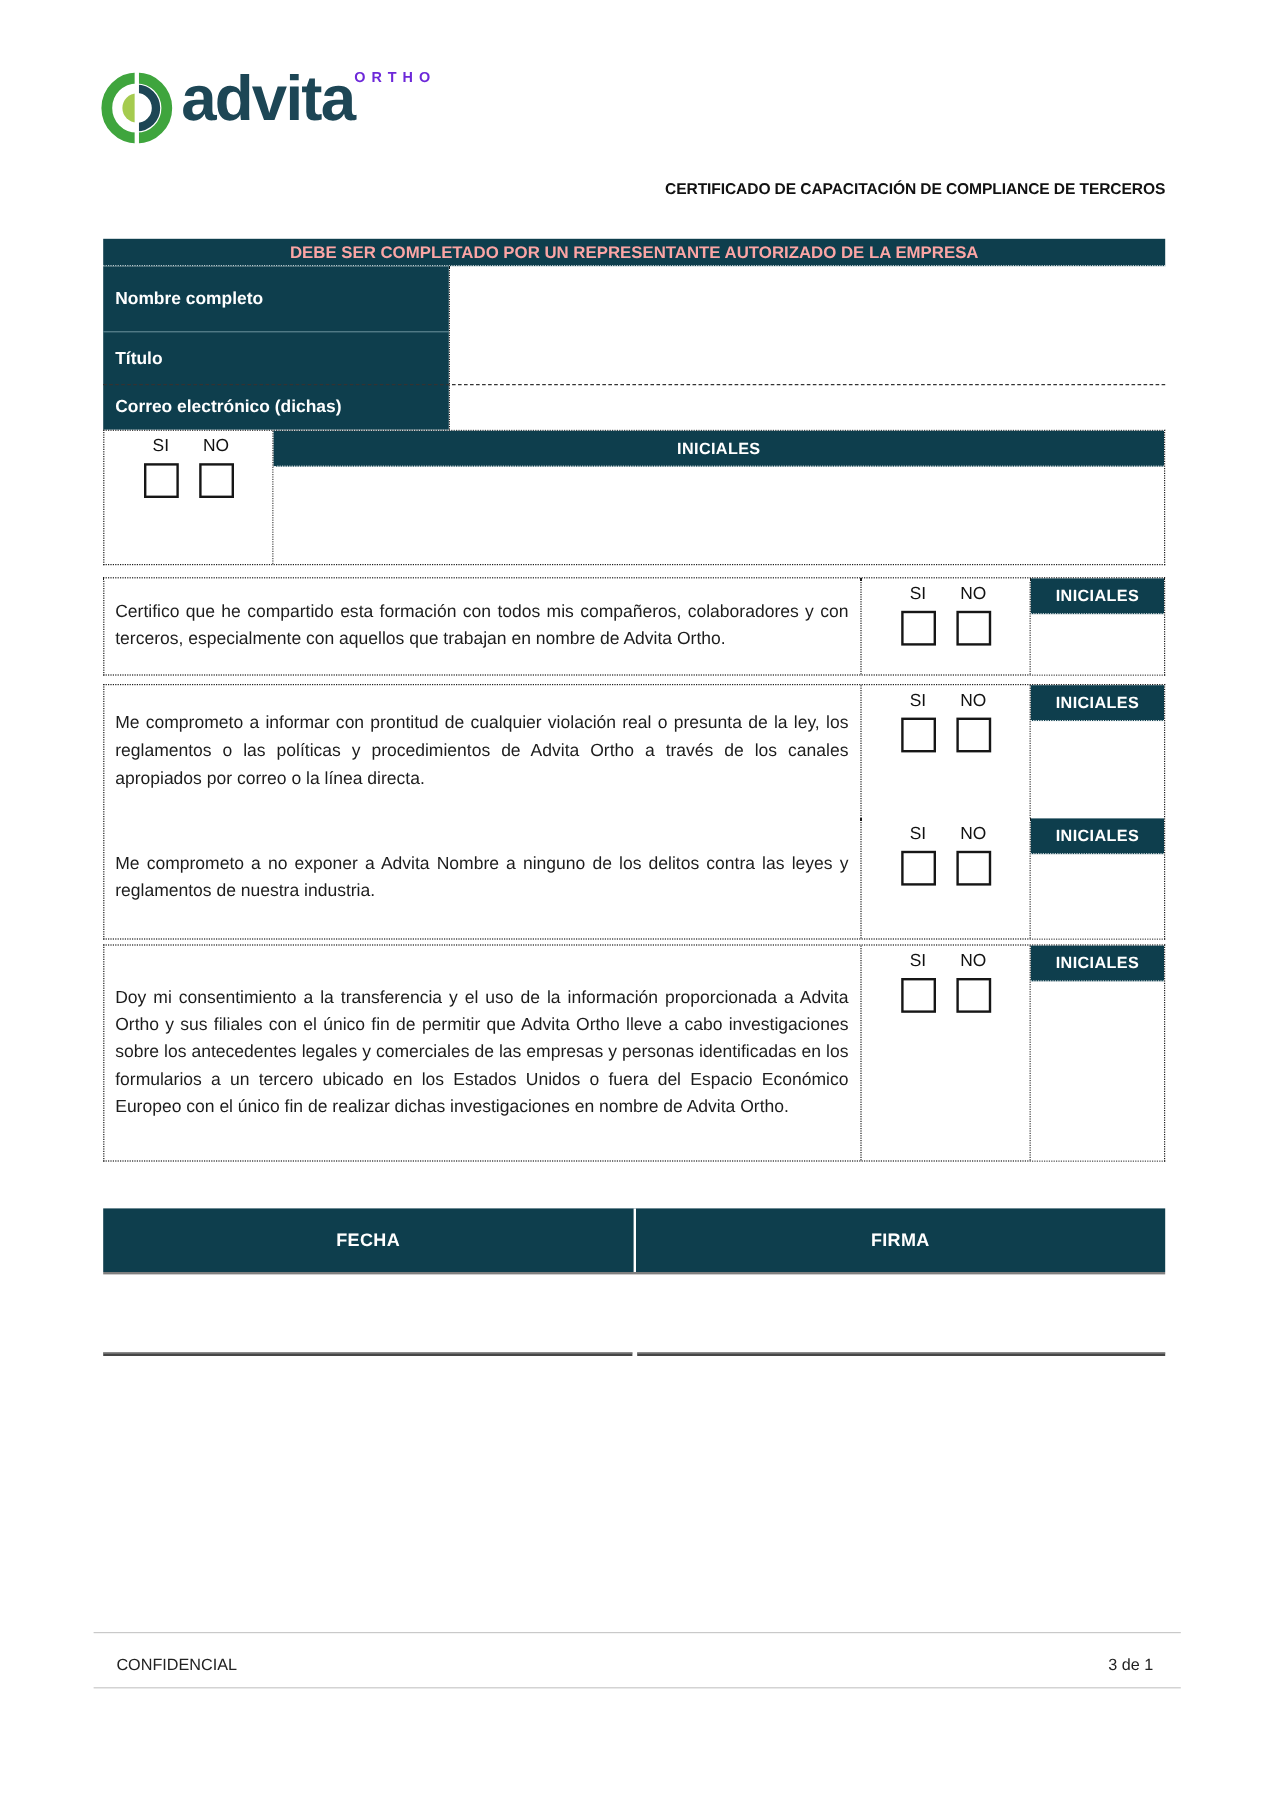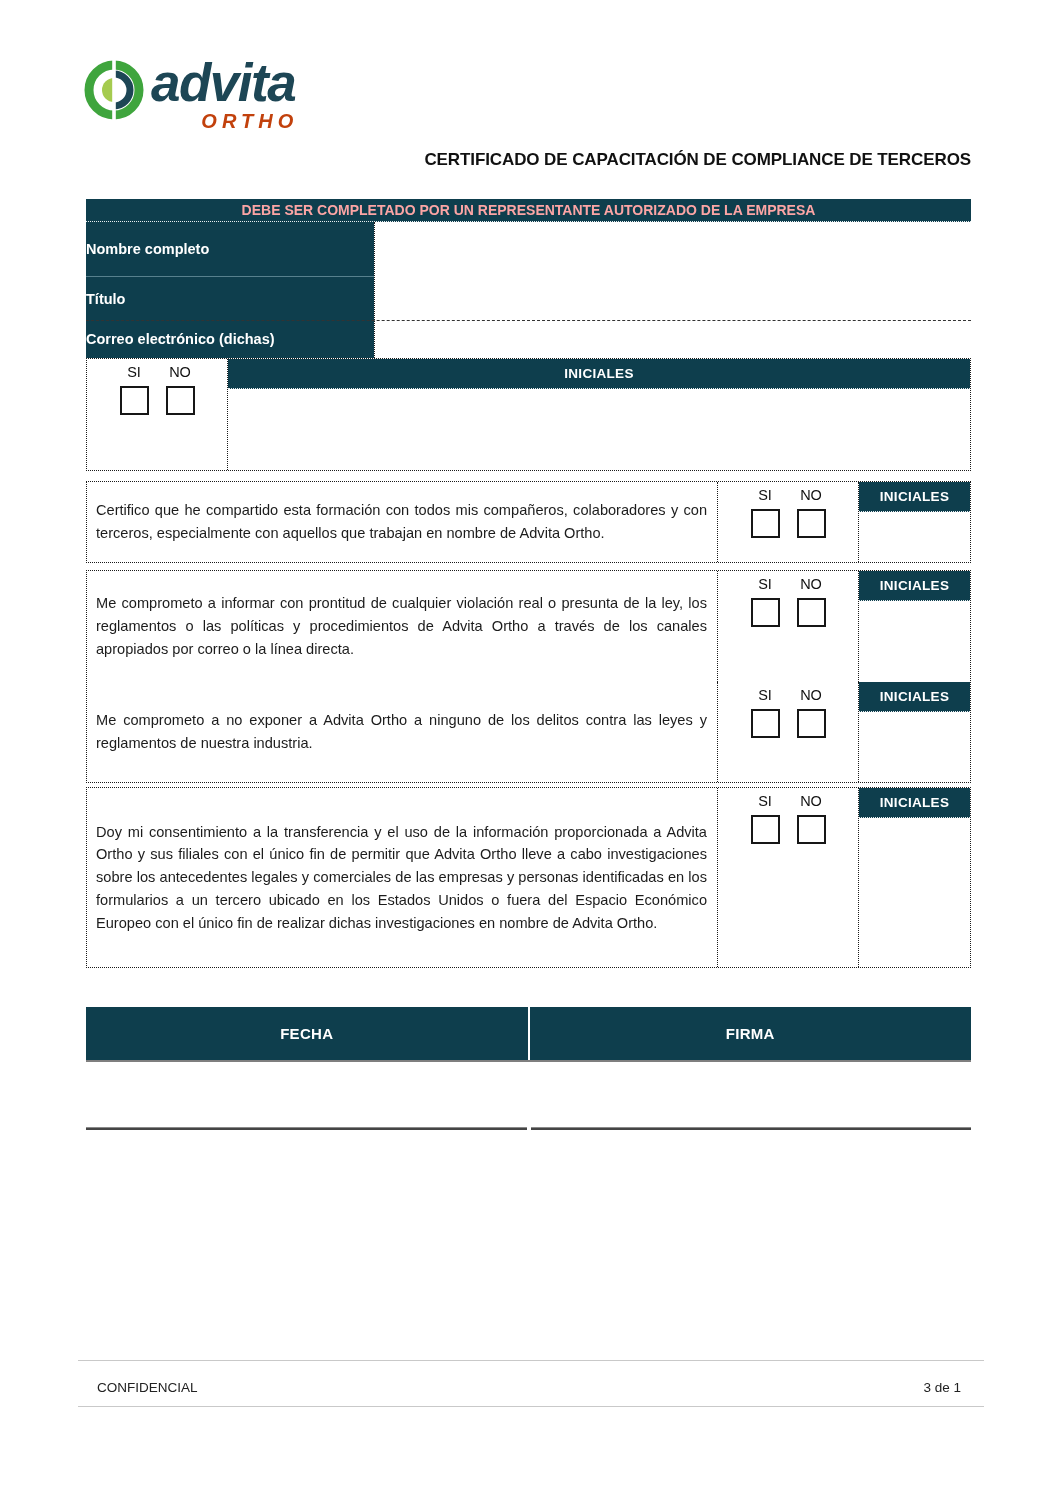--- a/index.html
+++ b/index.html
@@ -8,53 +8,53 @@
     width: 1059px; height: 1497px;
     font-family: "Liberation Sans", sans-serif;
     position: relative;
     color: #1c1c1c;
   }
   .page { position: absolute; inset: 0; background: #fff; overflow: hidden; }
 
   
   .brand { position: absolute; left: 84px; top: 56px; display: flex; align-items: flex-start; gap: 7px; }
   .brand-icon { width: 60px; height: 60px; margin-top: 4px; }
-  .brand-text { display: flex; flex-direction: column; font-style: italic; }
+  .brand-text { display: flex; flex-direction: row; }
   .brand-name {
     font-size: 53px; font-weight: bold; letter-spacing: -1.5px;
     color: #1d4655; line-height: 1.0;
   }
   .brand-sub {
-    font-size: 20px; font-weight: bold; letter-spacing: 5px;
-    color: #c2410c; text-align: right; margin-top: 1px; margin-right: -3px;
+    font-size: 12px; font-weight: bold; letter-spacing: 5px;
+    color: #6d28d9; text-align: right; margin-top: 1px; margin-right: -3px;
   }
 
   
   .doc-title {
     position: absolute; top: 150px; right: 88px;
-    font-size: 17px; font-weight: bold; color: #111;
+    font-size: 13px; font-weight: bold; color: #111;
     letter-spacing: -0.1px;
   }
 
   
   .content { position: absolute; left: 86px; top: 199px; width: 885px; }
 
   .form-header {
     height: 23px; line-height: 22px;
     background: #0e3e4d; color: #fca5a5;
     font-size: 14px; font-weight: bold; text-align: center;
     border-bottom: 1px dotted #e8eef0;
   }
 
   .form-area { position: relative; display: flex; width: 100%; }
   .labels-col { width: 289px; border-right: 1px dotted #1a1a1a; }
   .values-col { flex: 1; background: #fff; }
   .form-label {
     background: #0e3e4d; color: #fff; font-weight: bold; font-size: 14.5px;
-    display: flex; align-items: center; 
+    display: flex; align-items: center; padding-left: 10px;
   }
   .form-label.l1 { height: 54px; }
   .form-label.l2 { height: 44px; border-top: 1px solid #57808d; }
   .form-label.l3 { height: 38px; }
   .form-value.v12 { height: 98px; }
   .form-value.v3 { height: 38px; }
   .form-area .row-divider {
     position: absolute; left: 0; right: 0; top: 98px; height: 0;
     border-top: 1px dashed #333; pointer-events: none;
   }
@@ -200,21 +200,21 @@
             <span class="checkbox"></span>
             <span class="checkbox"></span>
           </div>
         </div>
         <div class="stmt-initials">
           <div class="initials-tab">INICIALES</div>
           <div class="initials-area"></div>
         </div>
       </div>
       <div class="stmt-row r4">
-        <div class="stmt-text">Me comprometo a no exponer a Advita Ortho a ninguno de los delitos contra las leyes y reglamentos de nuestra industria.</div>
+        <div class="stmt-text">Me comprometo a no exponer a Advita Nombre a ninguno de los delitos contra las leyes y reglamentos de nuestra industria.</div>
         <div class="stmt-choice">
           <div class="choice-labels">
             <span>SI</span>
             <span>NO</span>
           </div>
           <div class="choice-boxes">
             <span class="checkbox"></span>
             <span class="checkbox"></span>
           </div>
         </div>

